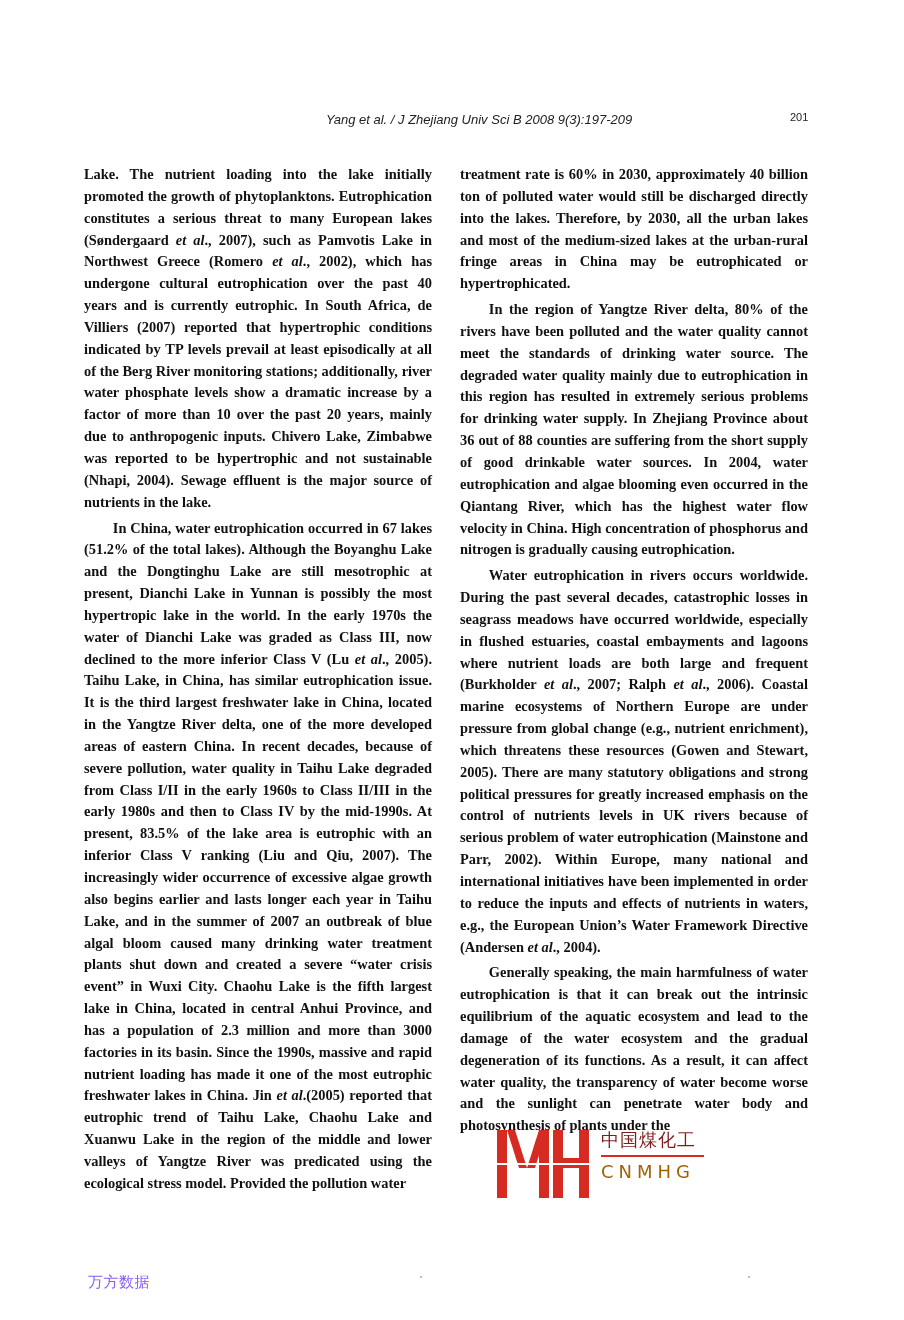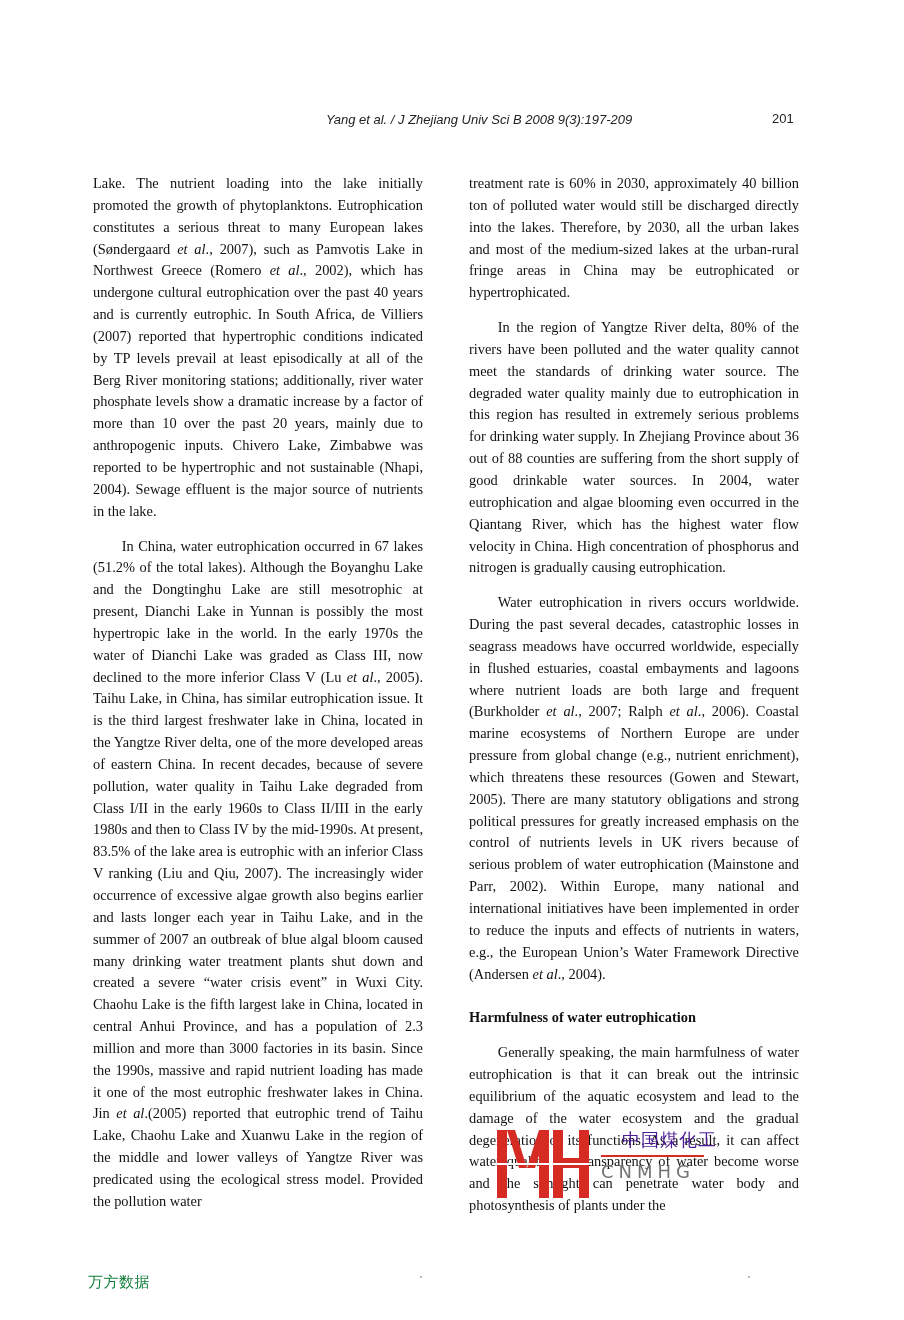--- a/index.html
+++ b/index.html
@@ -1,52 +1,51 @@
 <!DOCTYPE html>
 <html><head>
 <meta charset="utf-8">
 <style>
   html, body { margin: 0; padding: 0; background: #ffffff; }
   body { width: 904px; height: 1320px; position: relative; overflow: hidden; font-family: "Liberation Serif", serif; color: #111; }
   .header { position: absolute; top: 110px; left: 0; width: 904px; height: 20px; }
   .running-head { position: absolute; left: 326px; top: 2px; font-family: "Liberation Sans", sans-serif; font-style: italic; font-size: 13px; color: #222; }
-  .page-num { position: absolute; left: 772px; top: 1px; font-family: "Liberation Sans", sans-serif; font-size: 13px; color: #222; }
+  .page-num { position: absolute; left: 790px; top: 1px; font-family: "Liberation Sans", sans-serif; font-size: 11px; color: #222; }
   .col { position: absolute; top: 160px; width: 356px; font-size: 14.4px; line-height: 21.85px; text-align: justify; }
   .col-left { left: 80px; }
   .col-right { left: 456px; }
-  .col p { margin: 13px; }
+  .col p { margin: 4px; font-weight: bold; }
   .indent { text-indent: 2em; }
   .section-title { font-weight: bold; margin-top: 22px !important; }
   .ital { font-style: italic; }
-  .footer { position: absolute; left: 88px; top: 1273px; font-family: "DejaVu Sans", sans-serif; font-size: 15px; color: #15803d; letter-spacing: 0.5px; }
+  .footer { position: absolute; left: 88px; top: 1273px; font-family: "DejaVu Sans", sans-serif; font-size: 15px; color: #8b5cf6; letter-spacing: 0.5px; }
   .watermark { position: absolute; left: 497px; top: 1128px; width: 230px; height: 72px; pointer-events: auto; }
   .wm-letters { position: absolute; left: 0; top: 0; width: 95px; height: 70px; }
-  .wm-cn { position: absolute; left: 104px; top: 0px; font-family: "DejaVu Sans", sans-serif; font-size: 18px; color: #4c1d95; letter-spacing: 1px; background: rgba(255,255,255,0.0); margin-left: 21px; }
+  .wm-cn { position: absolute; left: 104px; top: 0px; font-family: "DejaVu Sans", sans-serif; font-size: 18px; color: #7f1d1d; letter-spacing: 1px; background: rgba(255,255,255,0.0); }
   .wm-line { position: absolute; left: 104px; top: 27px; width: 103px; height: 2px; background: #d52b22; }
-  .wm-en { position: absolute; left: 104px; top: 33px; font-family: "DejaVu Sans", sans-serif; font-size: 18px; color: #737373; letter-spacing: 5px; }
+  .wm-en { position: absolute; left: 104px; top: 33px; font-family: "DejaVu Sans", sans-serif; font-size: 18px; color: #a16207; letter-spacing: 5px; }
   .dot { position: absolute; width: 2px; height: 2px; background: #bbb; }
 </style>
 </head>
 <body>
 
 <div class="header">
   <span class="running-head">Yang et al. / J Zhejiang Univ Sci B   2008 9(3):197-209</span>
   <span class="page-num">201</span>
 </div>
 
 <div class="col col-left">
   <p><span>Lake. The nutrient loading into the lake initially promoted the growth of phytoplanktons. Eutrophication constitutes a serious threat to many European lakes (Søndergaard </span><span class="ital">et al</span><span>., 2007), such as Pamvotis Lake in Northwest Greece (Romero </span><span class="ital">et al</span><span>., 2002), which has undergone cultural eutrophication over the past 40 years and is currently eutrophic. In South Africa, de Villiers (2007) reported that hypertrophic conditions indicated by TP levels prevail at least episodically at all of the Berg River monitoring stations; additionally, river water phosphate levels show a dramatic increase by a factor of more than 10 over the past 20 years, mainly due to anthropogenic inputs. Chivero Lake, Zimbabwe was reported to be hypertrophic and not sustainable (Nhapi, 2004). Sewage effluent is the major source of nutrients in the lake.</span></p>
   <p class="indent"><span>In China, water eutrophication occurred in 67 lakes (51.2% of the total lakes). Although the Boyanghu Lake and the Dongtinghu Lake are still mesotrophic at present, Dianchi Lake in Yunnan is possibly the most hypertropic lake in the world. In the early 1970s the water of Dianchi Lake was graded as Class III, now declined to the more inferior Class V (Lu </span><span class="ital">et al</span><span>., 2005). Taihu Lake, in China, has similar eutrophication issue. It is the third largest freshwater lake in China, located in the Yangtze River delta, one of the more developed areas of eastern China. In recent decades, because of severe pollution, water quality in Taihu Lake degraded from Class I/II in the early 1960s to Class II/III in the early 1980s and then to Class IV by the mid-1990s. At present, 83.5% of the lake area is eutrophic with an inferior Class V ranking (Liu and Qiu, 2007). The increasingly wider occurrence of excessive algae growth also begins earlier and lasts longer each year in Taihu Lake, and in the summer of 2007 an outbreak of blue algal bloom caused many drinking water treatment plants shut down and created a severe “water crisis event” in Wuxi City. Chaohu Lake is the fifth largest lake in China, located in central Anhui Province, and has a population of 2.3 million and more than 3000 factories in its basin. Since the 1990s, massive and rapid nutrient loading has made it one of the most eutrophic freshwater lakes in China. Jin </span><span class="ital">et al</span><span>.(2005) reported that eutrophic trend of Taihu Lake, Chaohu Lake and Xuanwu Lake in the region of the middle and lower valleys of Yangtze River was predicated using the ecological stress model. Provided the pollution water</span></p>
 </div>
 
 <div class="col col-right">
   <p>treatment rate is 60% in 2030, approximately 40 billion ton of polluted water would still be discharged directly into the lakes. Therefore, by 2030, all the urban lakes and most of the medium-sized lakes at the urban-rural fringe areas in China may be eutrophicated or hypertrophicated.</p>
   <p class="indent">In the region of Yangtze River delta, 80% of the rivers have been polluted and the water quality cannot meet the standards of drinking water source. The degraded water quality mainly due to eutrophication in this region has resulted in extremely serious problems for drinking water supply. In Zhejiang Province about 36 out of 88 counties are suffering from the short supply of good drinkable water sources. In 2004, water eutrophication and algae blooming even occurred in the Qiantang River, which has the highest water flow velocity in China. High concentration of phosphorus and nitrogen is gradually causing eutrophication.</p>
   <p class="indent"><span>Water eutrophication in rivers occurs worldwide. During the past several decades, catastrophic losses in seagrass meadows have occurred worldwide, especially in flushed estuaries, coastal embayments and lagoons where nutrient loads are both large and frequent (Burkholder </span><span class="ital">et al</span><span>., 2007; Ralph </span><span class="ital">et al</span><span>., 2006). Coastal marine ecosystems of Northern Europe are under pressure from global change (e.g., nutrient enrichment), which threatens these resources (Gowen and Stewart, 2005). There are many statutory obligations and strong political pressures for greatly increased emphasis on the control of nutrients levels in UK rivers because of serious problem of water eutrophication (Mainstone and Parr, 2002). Within Europe, many national and international initiatives have been implemented in order to reduce the inputs and effects of nutrients in waters, e.g., the European Union’s Water Framework Directive (Andersen </span><span class="ital">et al</span><span>., 2004).</span></p>
-  <p class="section-title">Harmfulness of water eutrophication</p>
   <p class="indent">Generally speaking, the main harmfulness of water eutrophication is that it can break out the intrinsic equilibrium of the aquatic ecosystem and lead to the damage of the water ecosystem and the gradual degeneration of its functions. As a result, it can affect water quality, the transparency of water become worse and the sunlight can penetrate water body and photosynthesis of plants under the</p>
 </div>
 
 <div class="watermark">
   <svg class="wm-letters" viewBox="0 0 95 70" width="95" height="70">
     <g fill="#d52b22">
       <rect x="0" y="2" width="10" height="68"></rect>
       <polygon points="10,2 18,2 30,40 22,40"></polygon>
       <polygon points="42,2 50,2 38,40 30,40"></polygon>
       <rect x="42" y="2" width="10" height="68"></rect>

